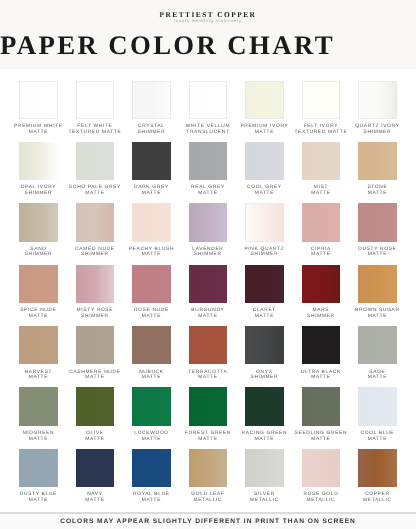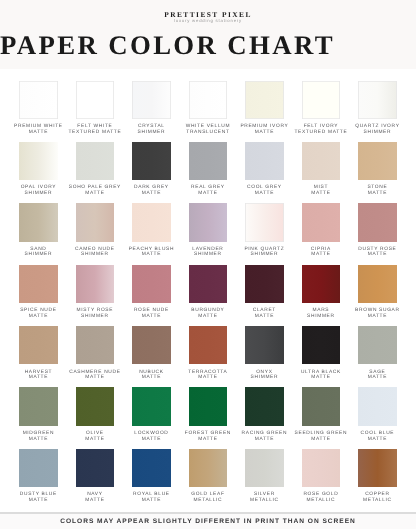--- a/index.html
+++ b/index.html
@@ -18,21 +18,21 @@
   .divider{position:absolute;left:0;top:512px;width:416px;height:1.6px;background:#dcdcdc;}
   .footer{position:absolute;left:0;top:513.6px;width:416px;height:15.4px;background:#fbfafa;}
   .footnote{position:absolute;left:0;top:518.3px;width:416px;text-align:center;font-size:6.6px;letter-spacing:0.98px;color:#333336;font-weight:600;}
 </style>
 </head>
 <body>
 
 <div id="page">
   <div class="header">
     <div class="brand">
-      <div class="brand-name">PRETTIEST PIXEL</div>
+      <div class="brand-name">PRETTIEST COPPER</div>
       <div class="brand-tag">luxury wedding stationery</div>
     </div>
     <div class="title">PAPER COLOR CHART</div>
   </div>
   <div class="grid" id="grid">
       <div class="row">
         <div class="cell">
           <div class="sw" style="background: linear-gradient(90deg, rgb(253, 253, 253) 0%, rgb(254, 254, 254) 50%, rgb(255, 255, 255) 100%); box-shadow: rgb(231, 231, 231) 0px 0px 0px 0.8px inset;"></div>
           <div class="lbl">
             <div>PREMIUM WHITE</div>

